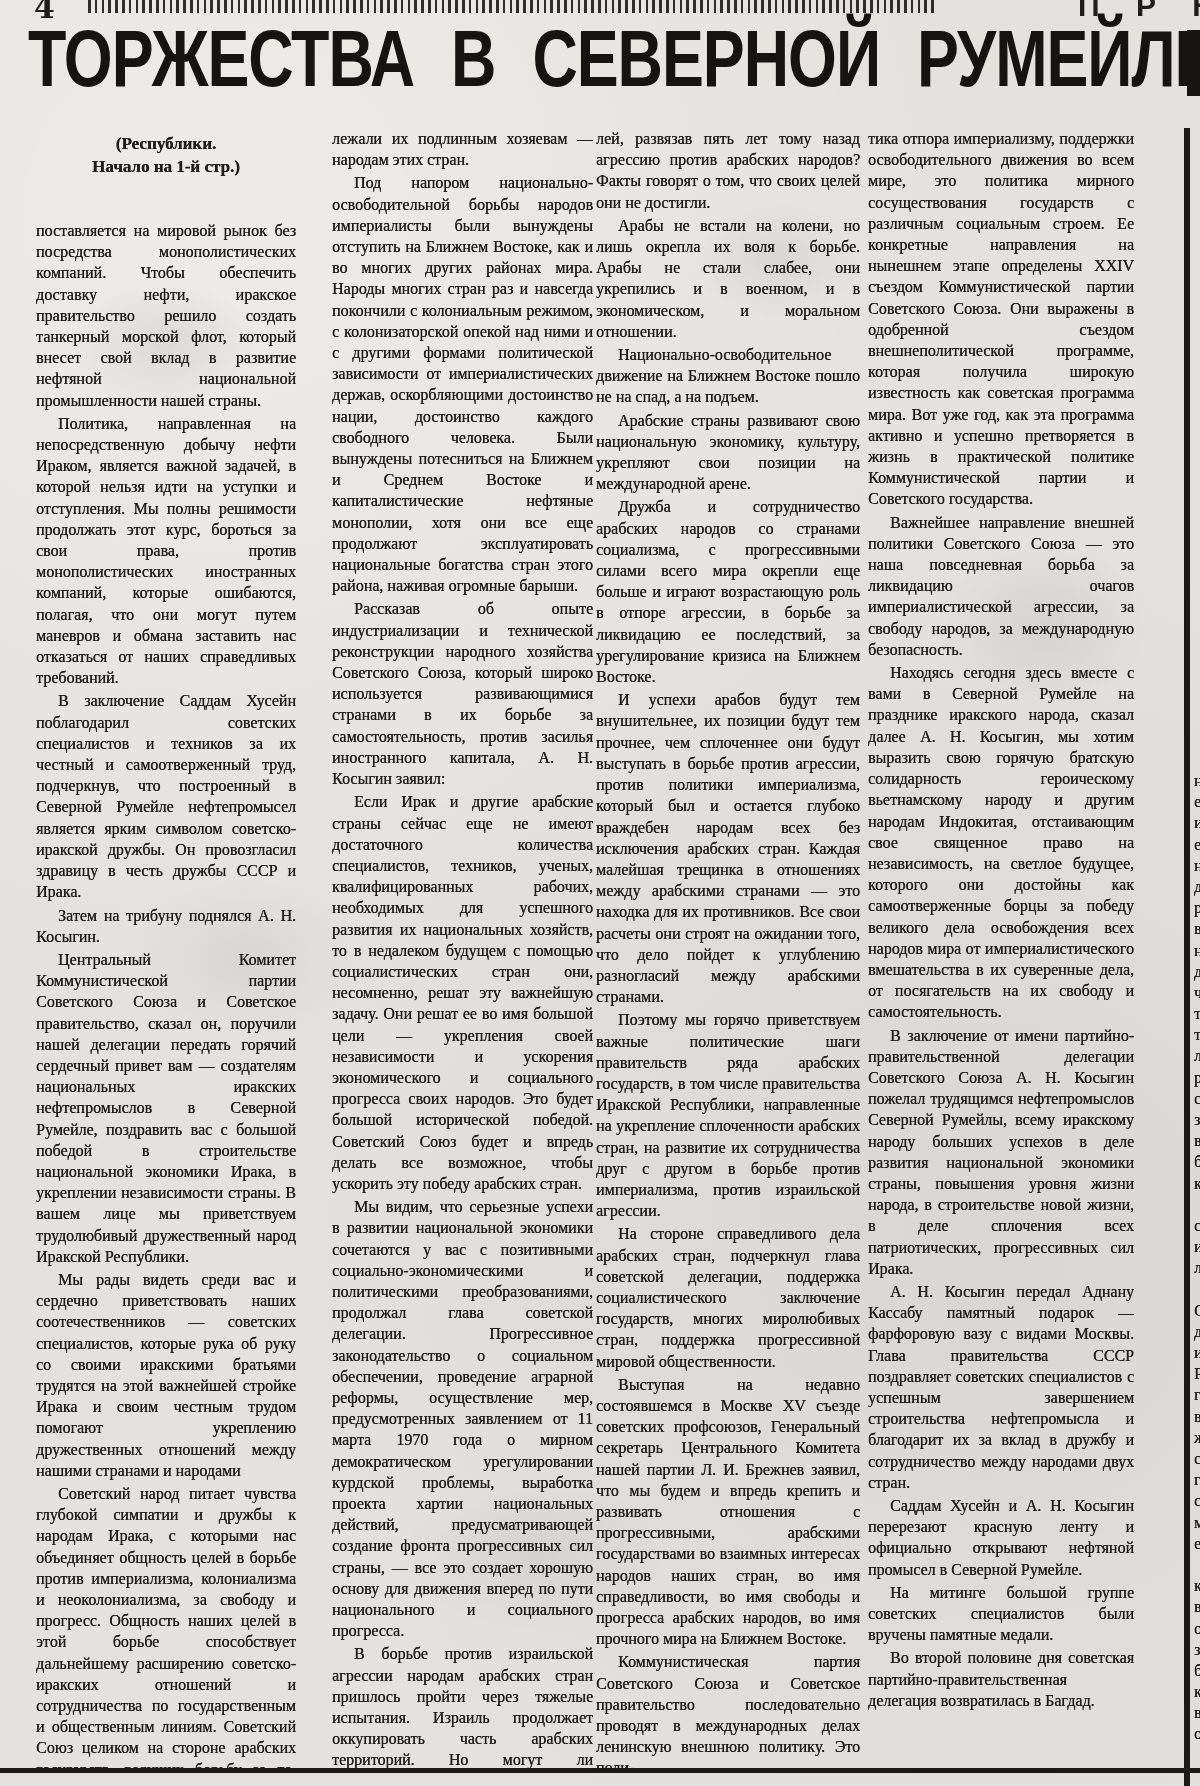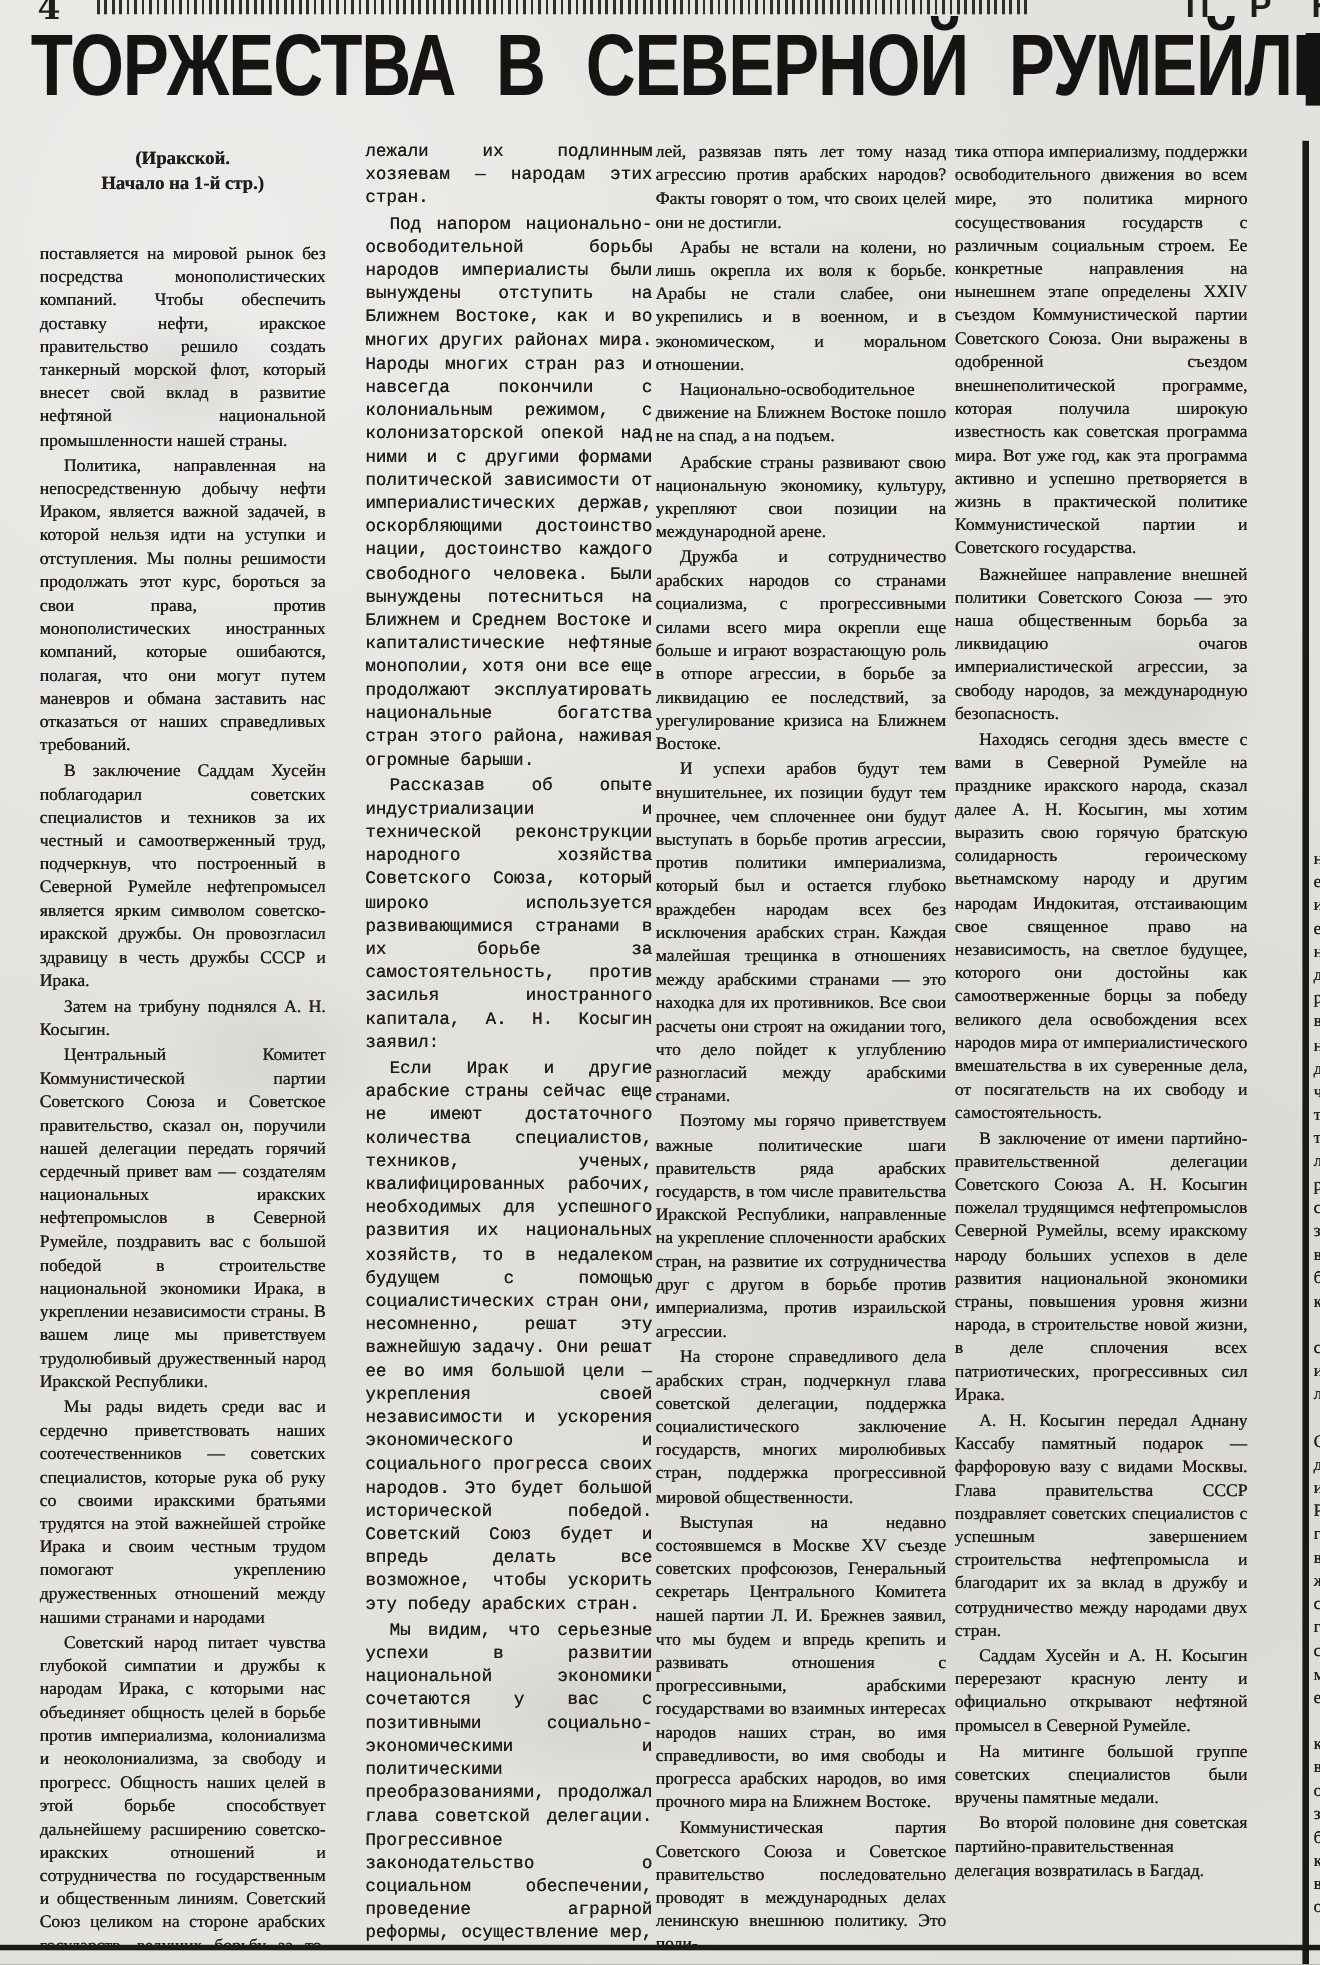--- a/index.html
+++ b/index.html
@@ -52,21 +52,21 @@
   
   .col{
     position:absolute;top:128px;height:1642px;overflow:hidden;
     font-size:16px;line-height:21.2px;
     text-align:justify;
     text-shadow:.25px 0 0 currentColor;
   }
   .col p{margin:0 0 2px 0;text-indent:22px;}
   .col p.cont{text-indent:0;}
   .c1{left:36px;width:260px;}
-  .c2{left:332px;width:261px;font-family:Liberation Mono, monospace;}
+  .c2{left:332px;width:261px;}
   .c3{left:596px;width:264px;}
   .c4{left:868px;width:266px;}
   .note{
     text-align:center;font-weight:bold;font-size:17px;line-height:23px;
     margin:4px 0 42px 0;text-indent:0;
   }
   .note div{text-indent:0;}
   
   .bottom-rule{
     position:absolute;left:0;top:1768px;width:1200px;height:5px;
@@ -96,21 +96,21 @@
 
   <span class="pageno">4</span>
   <div class="hatch-rule"></div>
   <span class="masthead">П Р Н</span>
 
   <h1 class="headline">ТОРЖЕСТВА В СЕВЕРНОЙ РУМЕЙЛЕ</h1>
   <div class="headline-cut"></div>
 
   <div class="col c1">
     <div class="note">
-      <div>(Иракской.</div>
+      <div>(Республики.</div>
       <div>Начало на 1-й стр.)</div>
     </div>
   <p class="cont">поставляется на мировой рынок без посредства монополистических компаний. Чтобы обеспечить доставку нефти, иракское правительство решило создать танкерный морской флот, который внесет свой вклад в развитие нефтяной национальной промышленности нашей страны.</p>
       <p>Политика, направленная на непосредственную добычу нефти Ираком, является важной задачей, в которой нельзя идти на уступки и отступления. Мы полны решимости продолжать этот курс, бороться за свои права, против монополистических иностранных компаний, которые ошибаются, полагая, что они могут путем маневров и обмана заставить нас отказаться от наших справедливых требований.</p>
       <p>В заключение Саддам Хусейн поблагодарил советских специалистов и техников за их честный и самоотверженный труд, подчеркнув, что построенный в Северной Румейле нефтепромысел является ярким символом советско-иракской дружбы. Он провозгласил здравицу в честь дружбы СССР и Ирака.</p>
       <p>Затем на трибуну поднялся А. Н. Косыгин.</p>
       <p>Центральный Комитет Коммунистической партии Советского Союза и Советское правительство, сказал он, поручили нашей делегации передать горячий сердечный привет вам — создателям национальных иракских нефтепромыслов в Северной Румейле, поздравить вас с большой победой в строительстве национальной экономики Ирака, в укреплении независимости страны. В вашем лице мы приветствуем трудолюбивый дружественный народ Иракской Республики.</p>
       <p>Мы рады видеть среди вас и сердечно приветствовать наших соотечественников — советских специалистов, которые рука об руку со своими иракскими братьями трудятся на этой важнейшей стройке Ирака и своим честным трудом помогают укреплению дружественных отношений между нашими странами и народами</p>
       <p>Советский народ питает чувства глубокой симпатии и дружбы к народам Ирака, с которыми нас объединяет общность целей в борьбе против империализма, колониализма и неоколониализма, за свободу и прогресс. Общность наших целей в этой борьбе способствует дальнейшему расширению советско-иракских отношений и сотрудничества по государственным и общественным линиям. Советский Союз целиком на стороне арабских государств, ведущих борьбу за то, чтобы их национальные богатства, прежде всего нефть, принад-</p>
     </div>
@@ -129,21 +129,21 @@
       <p>Арабские страны развивают свою национальную экономику, культуру, укрепляют свои позиции на международной арене.</p>
       <p>Дружба и сотрудничество арабских народов со странами социализма, с прогрессивными силами всего мира окрепли еще больше и играют возрастающую роль в отпоре агрессии, в борьбе за ликвидацию ее последствий, за урегулирование кризиса на Ближнем Востоке.</p>
       <p>И успехи арабов будут тем внушительнее, их позиции будут тем прочнее, чем сплоченнее они будут выступать в борьбе против агрессии, против политики империализма, который был и остается глубоко враждебен народам всех без исключения арабских стран. Каждая малейшая трещинка в отношениях между арабскими странами — это находка для их противников. Все свои расчеты они строят на ожидании того, что дело пойдет к углублению разногласий между арабскими странами.</p>
       <p>Поэтому мы горячо приветствуем важные политические шаги правительств ряда арабских государств, в том числе правительства Иракской Республики, направленные на укрепление сплоченности арабских стран, на развитие их сотрудничества друг с другом в борьбе против империализма, против израильской агрессии.</p>
       <p>На стороне справедливого дела арабских стран, подчеркнул глава советской делегации, поддержка социалистического заключение государств, многих миролюбивых стран, поддержка прогрессивной мировой общественности.</p>
       <p>Выступая на недавно состоявшемся в Москве XV съезде советских профсоюзов, Генеральный секретарь Центрального Комитета нашей партии Л. И. Брежнев заявил, что мы будем и впредь крепить и развивать отношения с прогрессивными, арабскими государствами во взаимных интересах народов наших стран, во имя справедливости, во имя свободы и прогресса арабских народов, во имя прочного мира на Ближнем Востоке.</p>
       <p>Коммунистическая партия Советского Союза и Советское правительство последовательно проводят в международных делах ленинскую внешнюю политику. Это поли-</p>
     </div>
   <div class="col c4">
       <p class="cont">тика отпора империализму, поддержки освободительного движения во всем мире, это политика мирного сосуществования государств с различным социальным строем. Ее конкретные направления на нынешнем этапе определены XXIV съездом Коммунистической партии Советского Союза. Они выражены в одобренной съездом внешнеполитической программе, которая получила широкую известность как советская программа мира. Вот уже год, как эта программа активно и успешно претворяется в жизнь в практической политике Коммунистической партии и Советского государства.</p>
-      <p>Важнейшее направление внешней политики Советского Союза — это наша общественным борьба за ликвидацию очагов империалистической агрессии, за свободу народов, за международную безопасность.</p>
+      <p>Важнейшее направление внешней политики Советского Союза — это наша повседневная борьба за ликвидацию очагов империалистической агрессии, за свободу народов, за международную безопасность.</p>
       <p>Находясь сегодня здесь вместе с вами в Северной Румейле на празднике иракского народа, сказал далее А. Н. Косыгин, мы хотим выразить свою горячую братскую солидарность героическому вьетнамскому народу и другим народам Индокитая, отстаивающим свое священное право на независимость, на светлое будущее, которого они достойны как самоотверженные борцы за победу великого дела освобождения всех народов мира от империалистического вмешательства в их суверенные дела, от посягательств на их свободу и самостоятельность.</p>
       <p>В заключение от имени партийно-правительственной делегации Советского Союза А. Н. Косыгин пожелал трудящимся нефтепромыслов Северной Румейлы, всему иракскому народу больших успехов в деле развития национальной экономики страны, повышения уровня жизни народа, в строительстве новой жизни, в деле сплочения всех патриотических, прогрессивных сил Ирака.</p>
       <p>А. Н. Косыгин передал Аднану Кассабу памятный подарок — фарфоровую вазу с видами Москвы. Глава правительства СССР поздравляет советских специалистов с успешным завершением строительства нефтепромысла и благодарит их за вклад в дружбу и сотрудничество между народами двух стран.</p>
       <p>Саддам Хусейн и А. Н. Косыгин перерезают красную ленту и официально открывают нефтяной промысел в Северной Румейле.</p>
       <p>На митинге большой группе советских специалистов были вручены памятные медали.</p>
       <p>Во второй половине дня советская партийно-правительственная делегация возвратилась в Багдад.</p>
     </div>
 
   <div class="right-rule"></div>
   <div class="edge-col">

